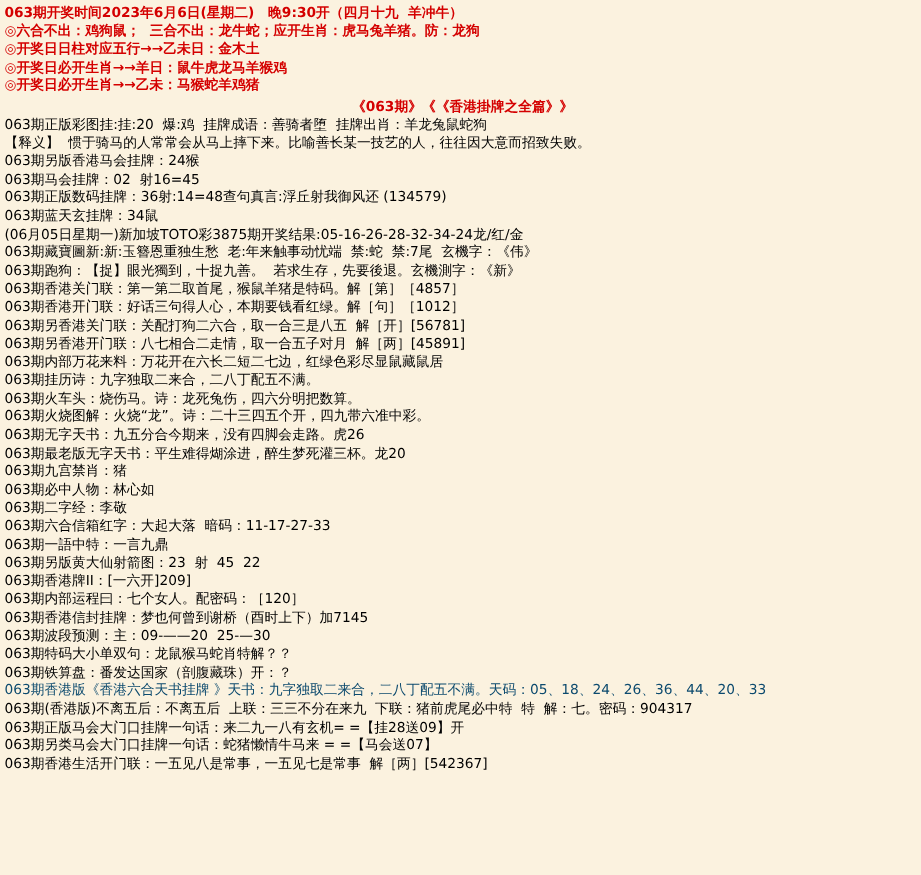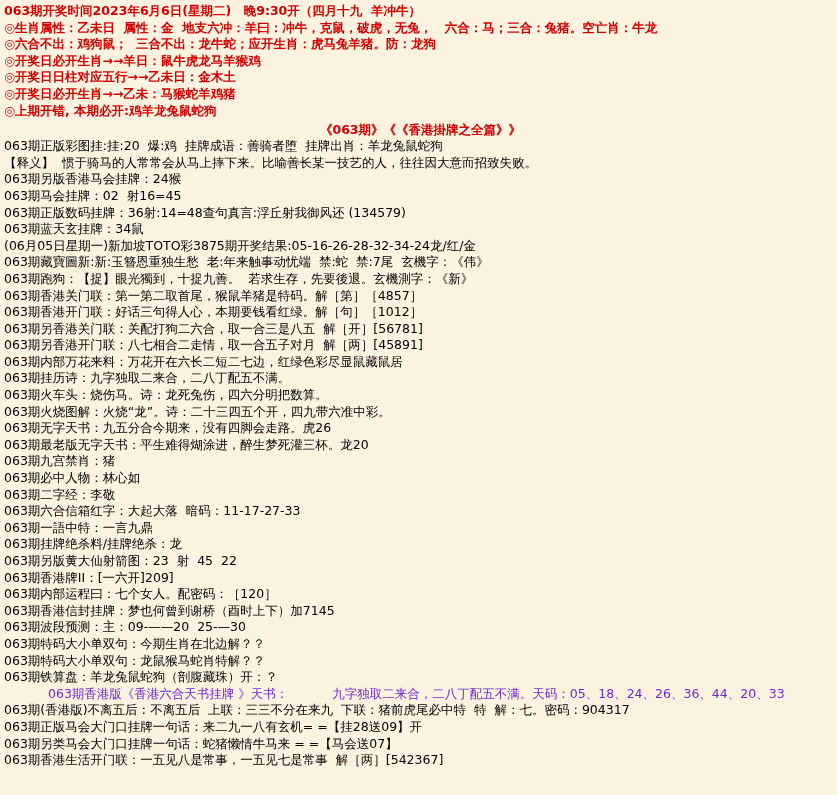--- a/index.html
+++ b/index.html
@@ -25,47 +25,44 @@
   .line {
     line-height: 16.6px;
     white-space: pre;
     letter-spacing: 0px;
   }
   .red {
     color: #d40000;
     font-weight: bold;
   }
   .redn {
-    color: #6d28d9;
-    margin-left: 44px;
+    color: #0c4a6e;
   }
   .bold {
     font-weight: bold;
     text-align: center;
   }
   .title-line {
     line-height: 17px;
     white-space: pre;
   }
   .spacer {
     height: 2px;
   }
 </style>
 </head>
 <body>
 
 <div class="page">
 
   <div class="line red">063期开奖时间2023年6月6日(星期二)　晚9:30开（四月十九  羊冲牛）</div>
-  <div class="line red">◎生肖属性：乙未日  属性：金  地支六冲：羊曰：冲牛，克鼠，破虎，无兔，　六合：马；三合：兔猪。空亡肖：牛龙</div>
   <div class="line red">◎六合不出：鸡狗鼠；  三合不出：龙牛蛇；应开生肖：虎马兔羊猪。防：龙狗</div>
+  <div class="line red">◎开奖日日柱对应五行→→乙未日：金木土</div>
   <div class="line red">◎开奖日必开生肖→→羊日：鼠牛虎龙马羊猴鸡</div>
-  <div class="line red">◎开奖日日柱对应五行→→乙未日：金木土</div>
   <div class="line red">◎开奖日必开生肖→→乙未：马猴蛇羊鸡猪</div>
-  <div class="line red">◎上期开错, 本期必开:鸡羊龙兔鼠蛇狗</div>
 
   <div class="spacer"></div>
 
   <div class="title-line red bold">《063期》《《香港掛牌之全篇》》</div>
 
   <div>
     <div class="line"><span>063期正版彩图挂:挂:</span><span>20  爆:鸡  挂牌成语：善骑者堕  挂牌出肖：羊龙兔鼠蛇狗</span></div>
     <div class="line"><span>【释义】</span><span>  惯于骑马的人常常会从马上摔下来。比喻善长某一技艺的人，往往因大意而招致失败。</span></div>
     <div class="line"><span>063期另版香港马会挂牌：</span><span>24猴</span></div>
     <div class="line"><span>063期马会挂牌：</span><span>02  射16=45</span></div>
@@ -82,29 +79,27 @@
     <div class="line"><span>063期挂历诗：</span><span>九字独取二来合，二八丁配五不满。</span></div>
     <div class="line"><span>063期火车头：</span><span>烧伤马。诗：龙死兔伤，四六分明把数算。</span></div>
     <div class="line"><span>063期火烧图解：</span><span>火烧“龙”。诗：二十三四五个开，四九带六准中彩。</span></div>
     <div class="line"><span>063期无字天书：</span><span>九五分合今期来，没有四脚会走路。虎26</span></div>
     <div class="line"><span>063期最老版无字天书：</span><span>平生难得煳涂进，醉生梦死灌三杯。龙20</span></div>
     <div class="line"><span>063期九宫禁肖：</span><span>猪</span></div>
     <div class="line"><span>063期必中人物：</span><span>林心如</span></div>
     <div class="line"><span>063期二字经：</span><span>李敬</span></div>
     <div class="line"><span>063期六合信箱红字：</span><span>大起大落  暗码：11-17-27-33</span></div>
     <div class="line"><span>063期一語中特：</span><span>一言九鼎</span></div>
-    <div class="line"><span>063期挂牌绝杀料/挂牌绝杀：</span><span>龙</span></div>
     <div class="line"><span>063期另版黄大仙射箭图：</span><span>23  射  45  22</span></div>
     <div class="line"><span>063期香港牌II：</span><span>[一六开]209]</span></div>
     <div class="line"><span>063期内部运程曰：</span><span>七个女人。配密码：［120］</span></div>
     <div class="line"><span>063期香港信封挂牌：</span><span>梦也何曾到谢桥（酉时上下）加7145</span></div>
     <div class="line"><span>063期波段预测：</span><span>主：09-——20  25-—30</span></div>
-    <div class="line"><span>063期特码大小单双句：</span><span>今期生肖在北边解？？</span></div>
     <div class="line"><span>063期特码大小单双句：</span><span>龙鼠猴马蛇肖特解？？</span></div>
-    <div class="line"><span>063期铁算盘：</span><span>羊龙兔鼠蛇狗（剖腹藏珠）开：？</span></div>
+    <div class="line"><span>063期铁算盘：</span><span>番发达国家（剖腹藏珠）开：？</span></div>
     <div class="line"><span class="redn">063期香港版《香港六合天书挂牌 》天书：</span><span class="redn">九字独取二来合，二八丁配五不满。天码：05、18、24、26、36、44、20、33</span></div>
     <div class="line"><span>063期(香港版)不离五后：</span><span>不离五后  上联：三三不分在来九  下联：猪前虎尾必中特  特  解：七。密码：904317</span></div>
     <div class="line"><span>063期正版马会大门口挂牌一句话：</span><span>来二九一八有玄机= =【挂28送09】开</span></div>
     <div class="line"><span>063期另类马会大门口挂牌一句话：</span><span>蛇猪懒情牛马来 = =【马会送07】</span></div>
     <div class="line"><span>063期香港生活开门联：</span><span>一五见八是常事，一五见七是常事  解［两］[542367]</span></div>
 
   </div>
 
 </div>
 

